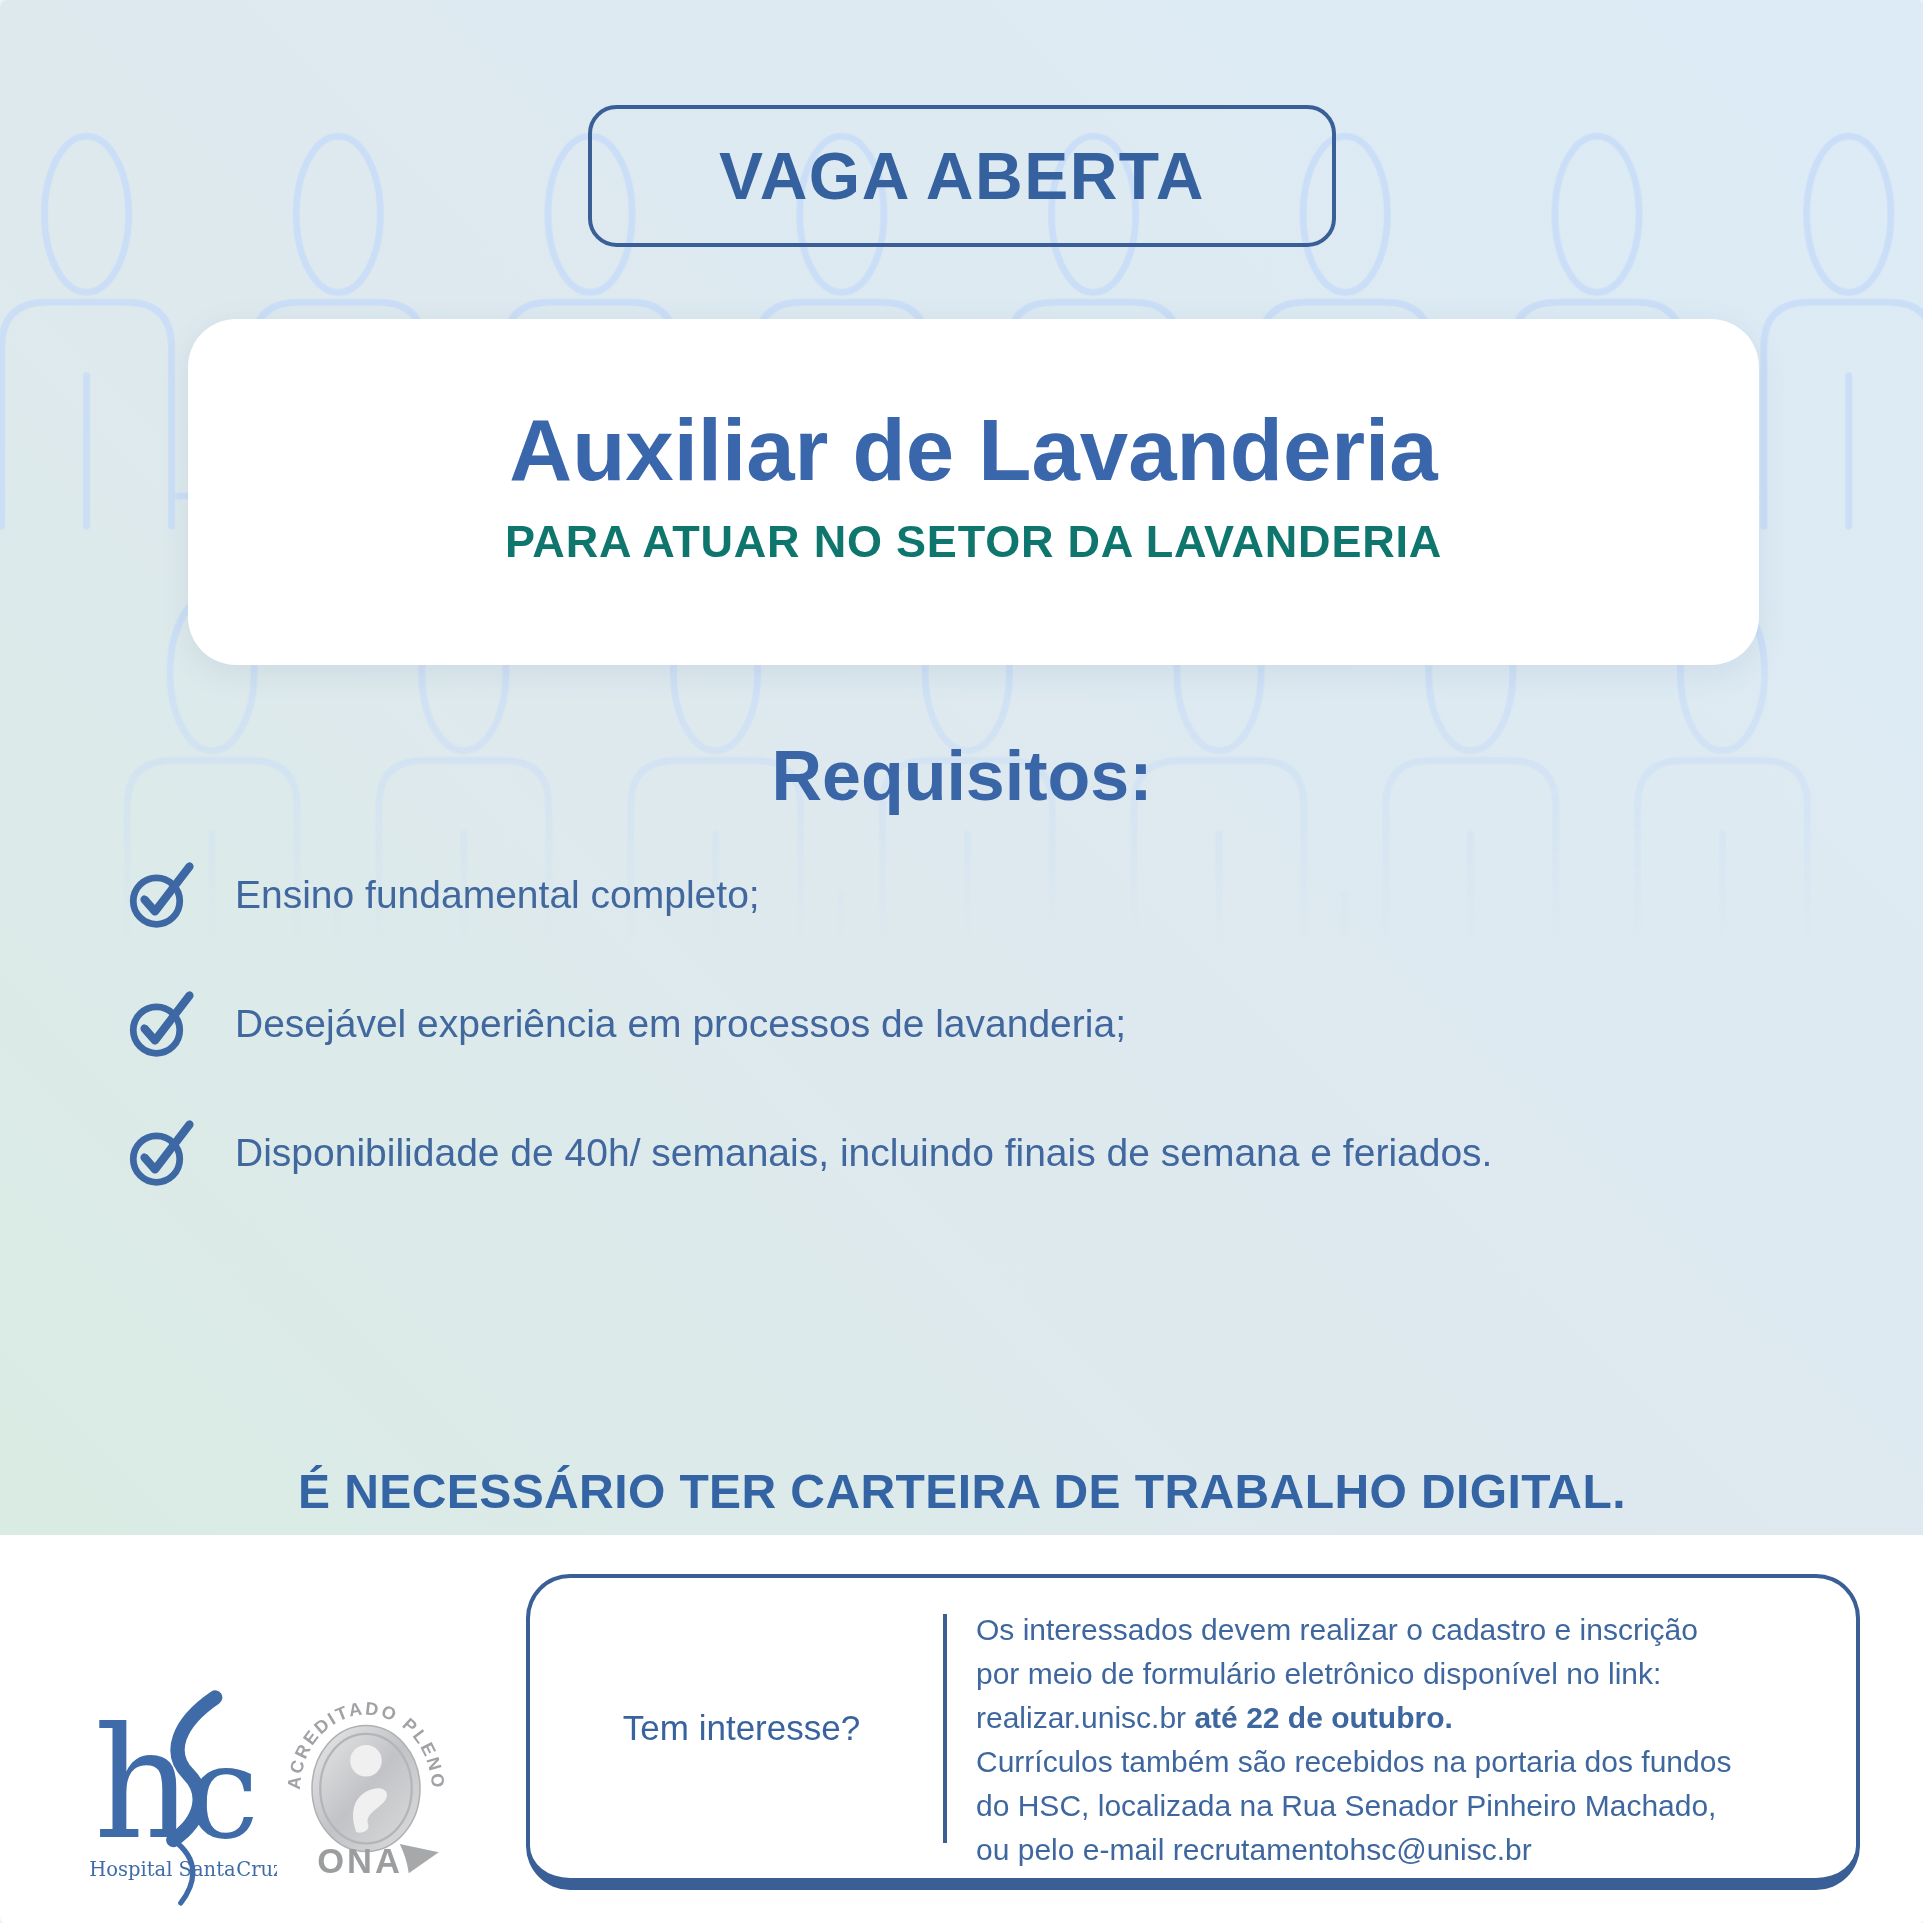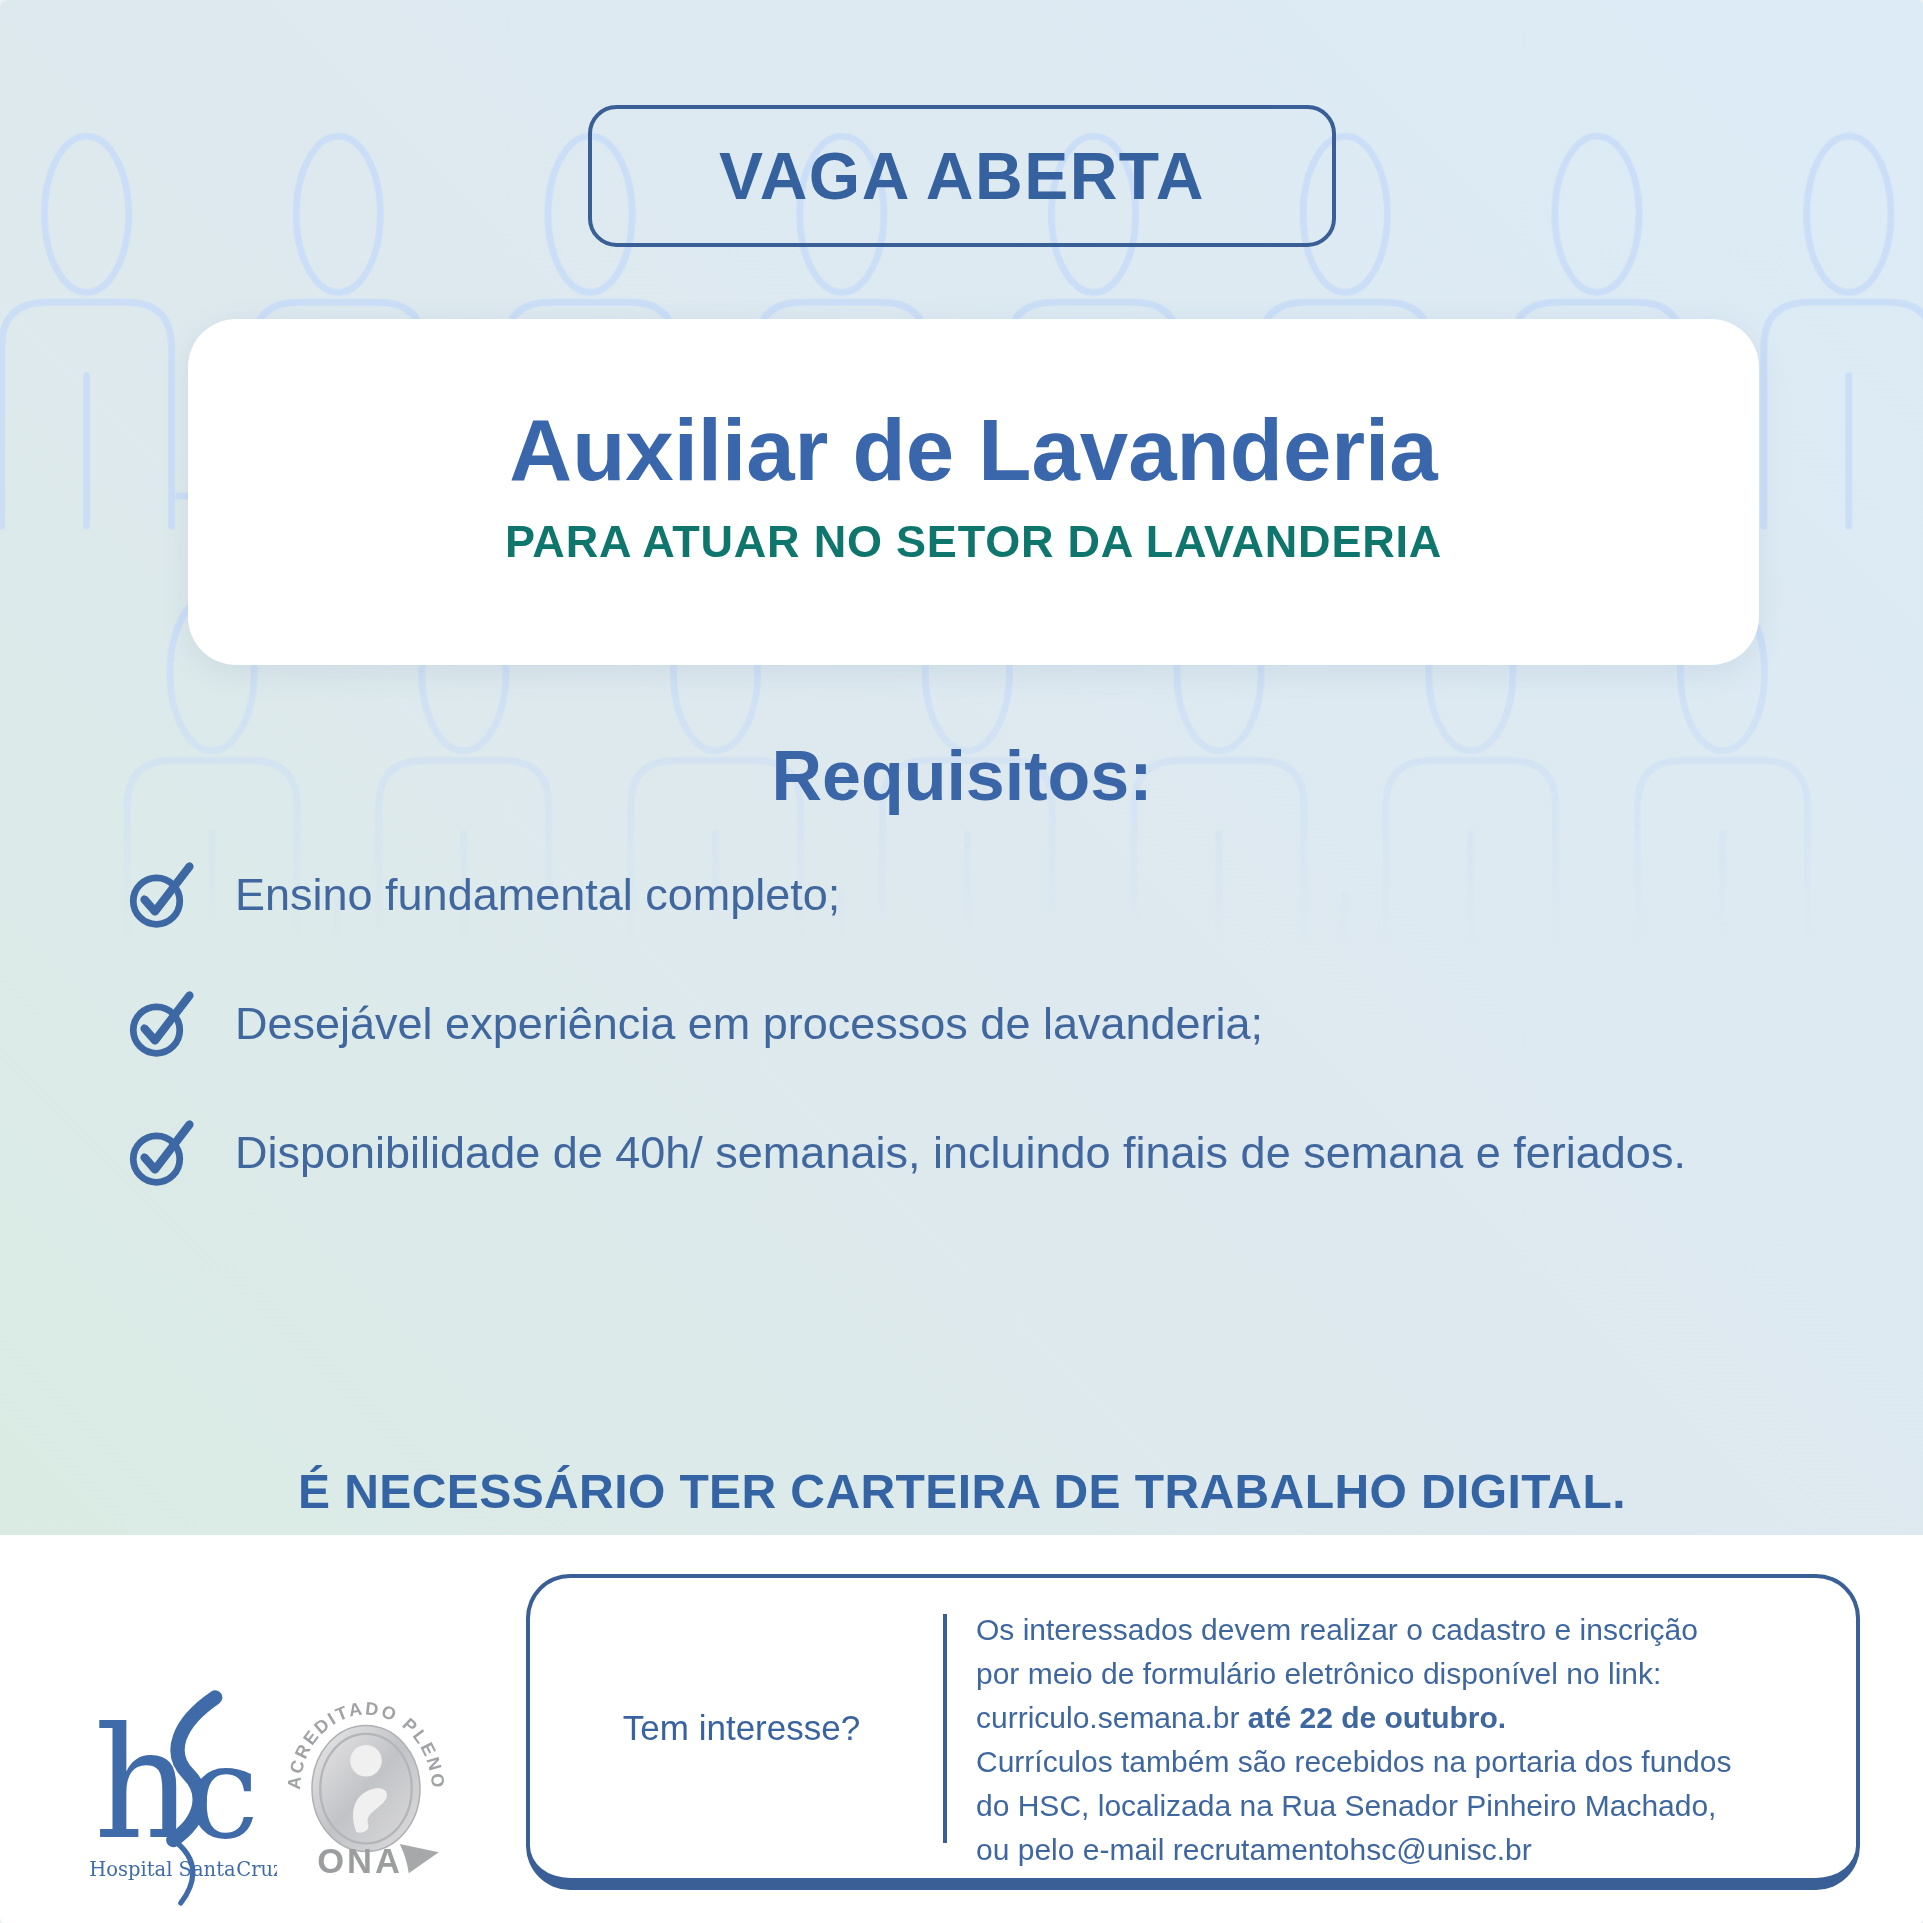--- a/index.html
+++ b/index.html
@@ -34,21 +34,21 @@
   .card h2{margin:16px;font-size:45px;font-weight:bold;color:#0f766e;letter-spacing:0.8px;}
   .req-heading{
     position:absolute;top:736px;left:0;width:100%;text-align:center;
     margin:0;font-size:70px;font-weight:bold;color:#3a66a8;
   }
   .req-list{
     position:absolute;top:857px;left:128px;right:0;margin:0;padding:0;list-style:none;
   }
   .req-list li{
     display:flex;align-items:center;gap:35px;height:75px;margin-bottom:54px;
-    font-size:45px;color:#41679f;white-space:nowrap;
+    font-size:39px;color:#41679f;white-space:nowrap;
   }
   .check{width:72px;height:72px;flex:0 0 72px;}
   .notice{
     position:absolute;top:1464px;left:0;width:100%;text-align:center;
     font-size:48px;font-weight:bold;color:#3464a3;letter-spacing:0.4px;
   }
   
   .footer{position:absolute;left:0;top:1535px;width:1924px;height:389px;background:#ffffff;}
   .hsc-logo{position:absolute;left:89px;top:1687px;width:188px;height:219px;}
   .ona-badge{position:absolute;left:287px;top:1682px;width:158px;height:201px;}
@@ -197,21 +197,21 @@
       </g>
     </svg>
   </div>
 
   <div class="interest-box">
     <div class="interest-left">Tem interesse?</div>
     <div class="v-divider"></div>
     <div class="interest-right">
       <p>Os interessados devem realizar o cadastro e inscrição</p>
       <p>por meio de formulário eletrônico disponível no link:</p>
-      <p><span>curriculo.semana.br </span><strong>até 22 de outubro.</strong></p>
+      <p><span>realizar.unisc.br </span><strong>até 22 de outubro.</strong></p>
       <p>Currículos também são recebidos na portaria dos fundos</p>
       <p>do HSC, localizada na Rua Senador Pinheiro Machado,</p>
       <p>ou pelo e-mail recrutamentohsc@unisc.br</p>
     </div>
   </div>
 
 </div>
 
 
 </body></html>

